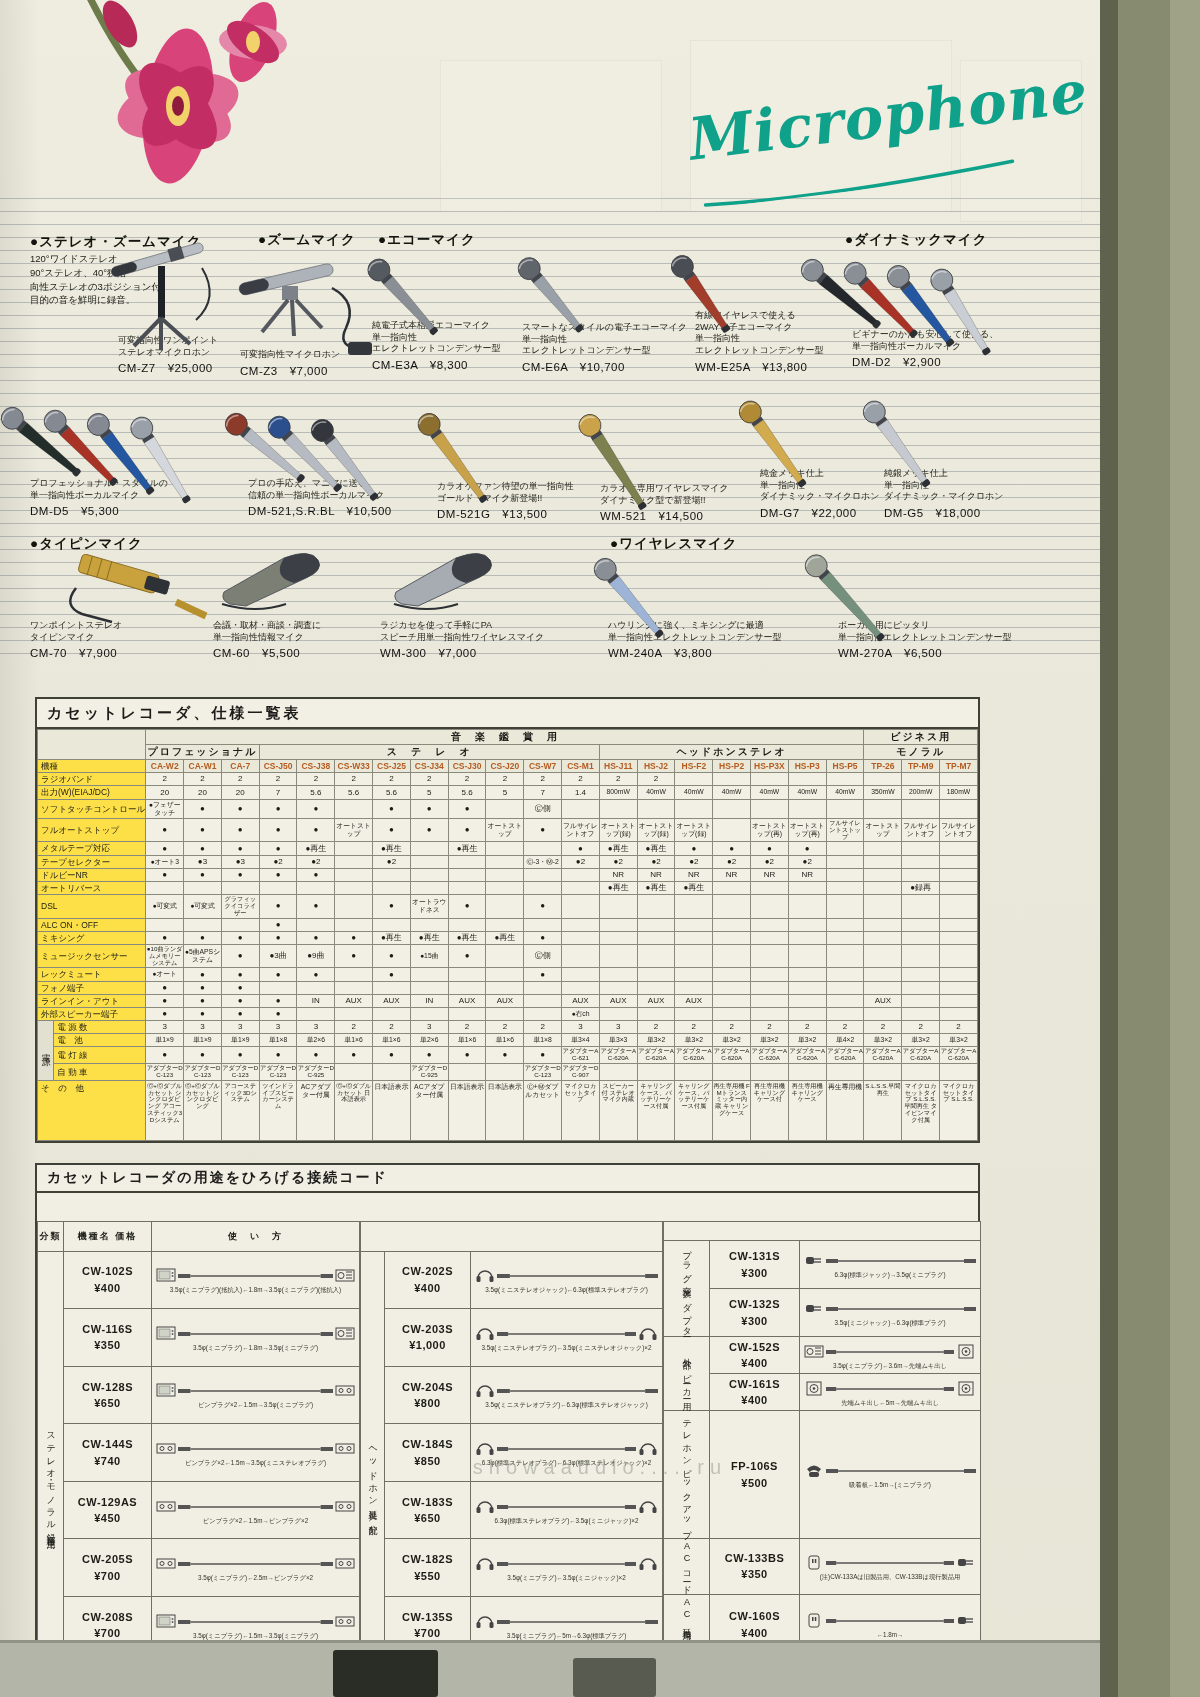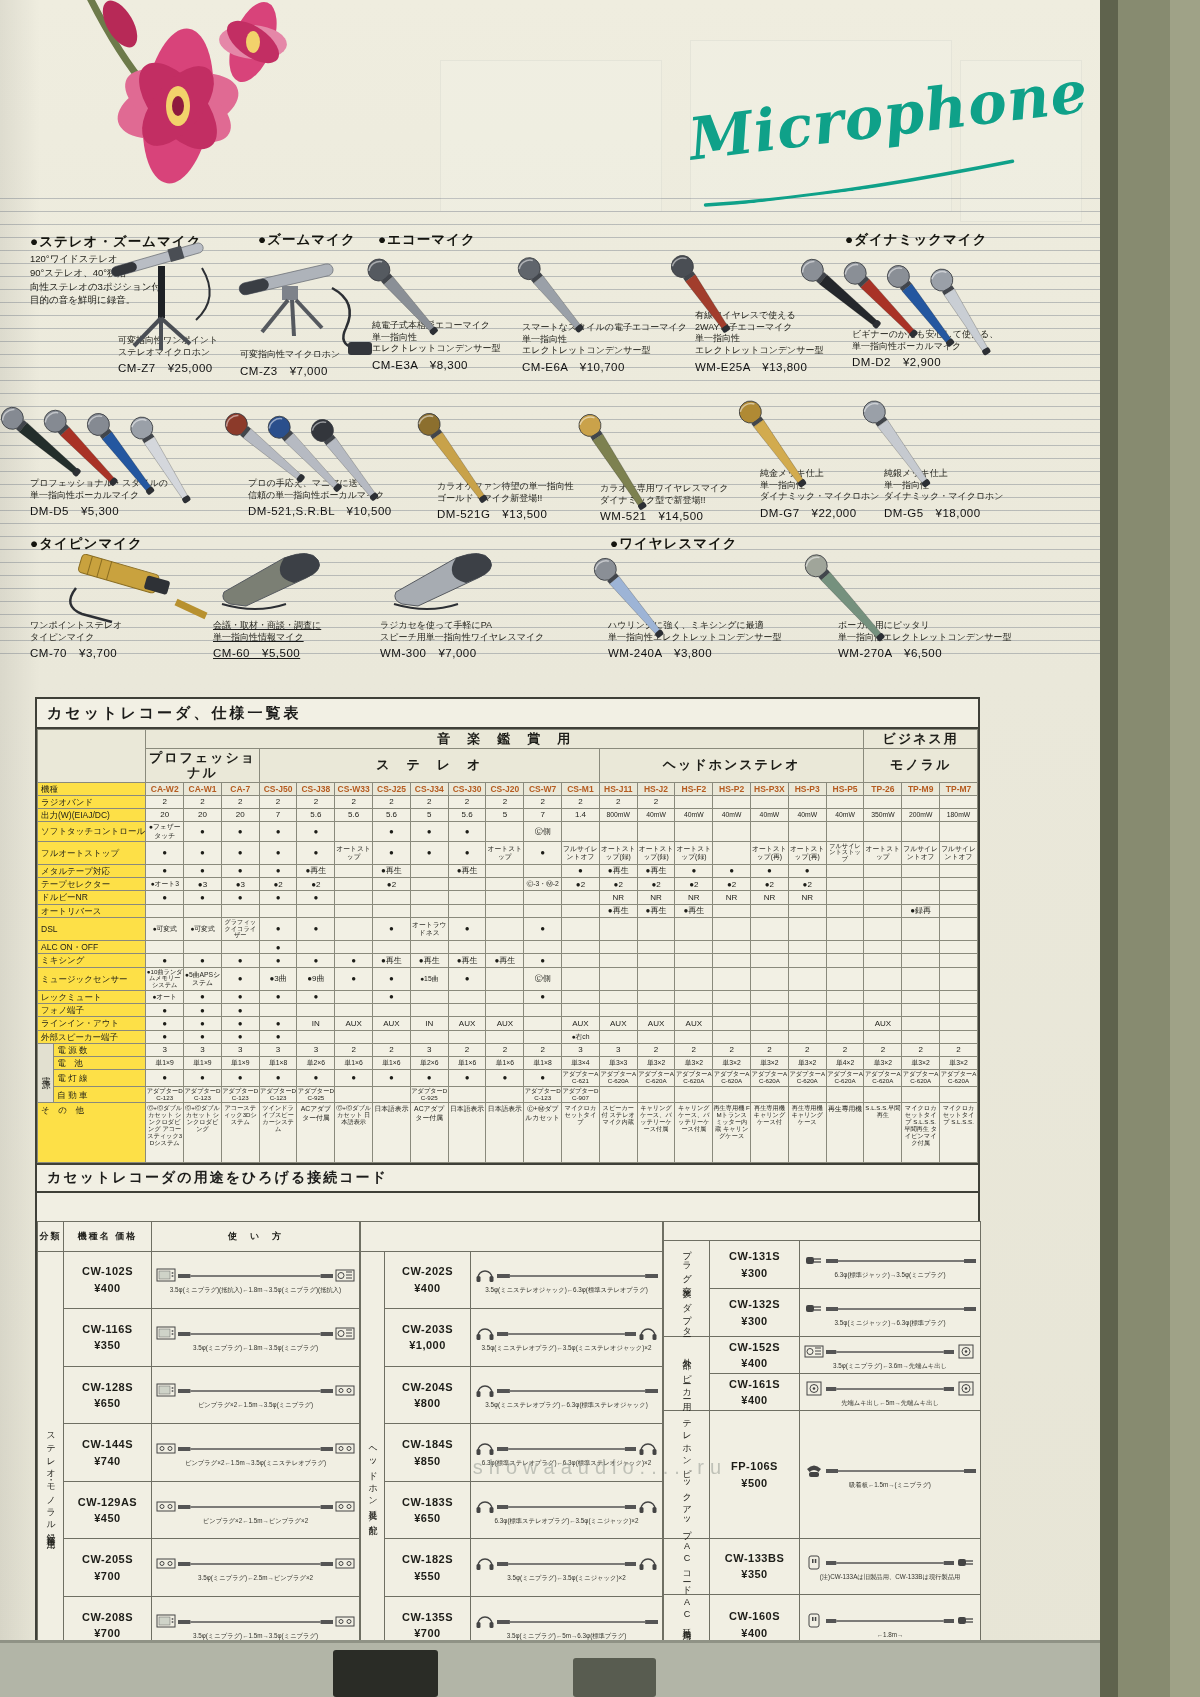--- a/index.html
+++ b/index.html
@@ -34,21 +34,21 @@
   .pmodel{font-size:11.5px;margin-top:3px;letter-spacing:.5px;color:#111;}
   .art{position:absolute;}
   
   .spec-wrap{position:absolute;left:35px;top:697px;width:941px;border:2px solid #3f4038;background:#f2f0e4;}
   .spec-title{font-size:15px;font-weight:bold;letter-spacing:3px;padding:5px 10px 4px;border-bottom:2px solid #3f4038;}
   #spec-table{width:100%;border-collapse:collapse;table-layout:fixed;}
   #spec-table td{border:1px solid #8a8a7c;font-size:8px;text-align:center;padding:1px 0;
         color:#1d1d18;background:#f2f0e4;overflow:hidden;line-height:1.2;}
   #spec-table td.lbl{ text-align:left;padding:1px 3px;font-size:8.5px;background:#fde047;white-space:nowrap;}
   #spec-table td.lblhead{background:#e2e0d0;}
-  #spec-table .ghdr td,#spec-table .shdr td{background:#eae8d8;font-size:13px;font-weight:bold;letter-spacing:2px;}
+  #spec-table .ghdr td,#spec-table .shdr td{background:#eae8d8;font-size:10px;font-weight:bold;letter-spacing:2px;}
   #spec-table td.model{color:#b65c20;font-weight:bold;font-size:8.5px;background:#eae8d8;}
   #spec-table td.pgrp{writing-mode:vertical-rl;text-orientation:upright;background:#e2e0d0;font-size:9px;letter-spacing:4px;padding:2px 0;}
   #spec-table td.sm{font-size:6.8px;}
   #spec-table td.xs{font-size:6.2px;line-height:1.1;word-break:break-all;}
   #spec-table tr.tall td{height:56px;vertical-align:top;padding-top:2px;}
   #spec-table tr:nth-child(2n+5) td.data{background:#ecead c;}
   
   .cord-wrap{position:absolute;left:35px;top:1163px;width:941px;border:2px solid #3f4038;background:#f1efe3;}
   .cord-title{font-size:14px;font-weight:bold;letter-spacing:2px;padding:4px 10px;border-bottom:2px solid #3f4038;}
   .cord-body{display:flex;margin-top:28px;}
@@ -178,23 +178,23 @@
       </div>
       <div class="prod" style="left: 884px; top: 468px;">
         <div class="pdesc">純銀メッキ仕上
 単一指向性
 ダイナミック・マイクロホン</div>
         <div class="pmodel">DM-G5　¥18,000</div>
       </div>
       <div class="prod" style="left: 30px; top: 620px;">
         <div class="pdesc">ワンポイントステレオ
 タイピンマイク</div>
-        <div class="pmodel">CM-70　¥3,700</div>
-      </div>
-      <div class="prod" style="left: 213px; top: 620px; text-decoration: underline;">
+        <div class="pmodel">CM-70　¥7,900</div>
+      </div>
+      <div class="prod" style="left: 213px; top: 620px;">
         <div class="pdesc">会議・取材・商談・調査に
 単一指向性情報マイク</div>
         <div class="pmodel">CM-60　¥5,500</div>
       </div>
       <div class="prod" style="left: 380px; top: 620px;">
         <div class="pdesc">ラジカセを使って手軽にPA
 スピーチ用単一指向性ワイヤレスマイク</div>
         <div class="pmodel">WM-300　¥7,000</div>
       </div>
       <div class="prod" style="left: 608px; top: 620px;">

